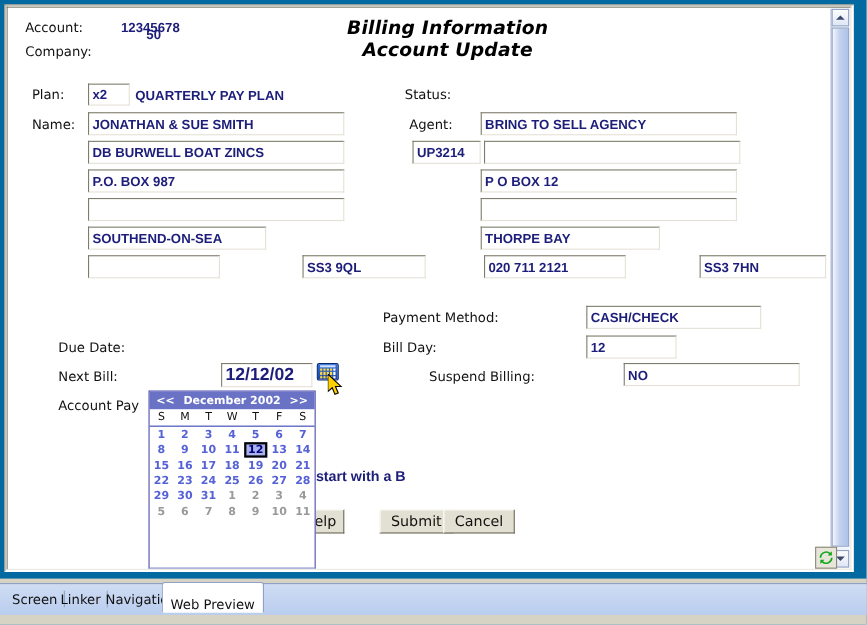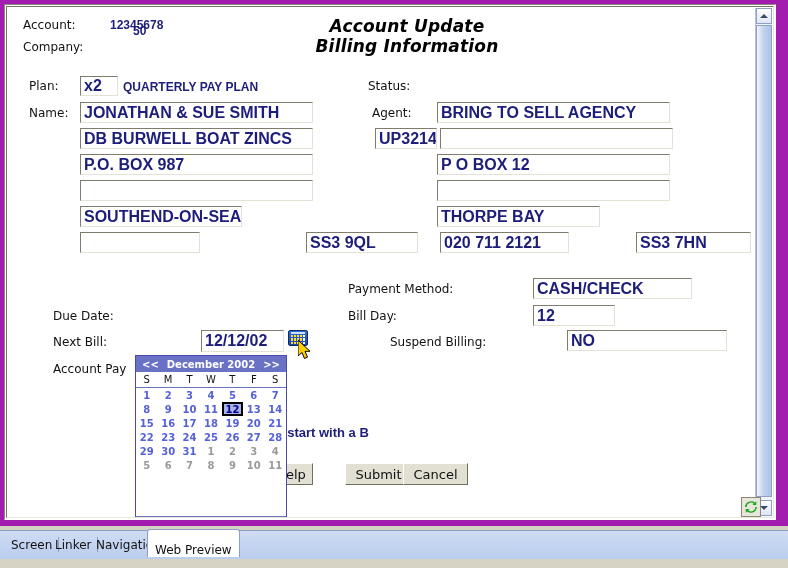--- a/index.html
+++ b/index.html
@@ -13,21 +13,21 @@
     font-family: "Liberation Sans", sans-serif;
     overflow: hidden;
     position: relative;
   }
 
   
   #app-window {
     position: absolute;
     left: 0; top: 0;
     width: 788px; height: 568px;
-    background: #a21caf;
+    background: #0369a1;
     box-sizing: border-box;
   }
 
   
   #preview-pane {
     position: absolute;
     left: 4px; top: 4px;
     width: 772px; height: 516px;
     box-sizing: border-box;
     border: 1px solid #8a8878;
@@ -118,21 +118,21 @@
     border-top: 1px solid #7e7c6c;
     border-left: 1px solid #7e7c6c;
     border-right: 1px solid #e4e2d6;
     border-bottom: 1px solid #e4e2d6;
     display: flex;
     align-items: center;
     padding-left: 3px;
     overflow: hidden;
   }
   .ibox span {
-    font-size: 16px;
+    font-size: 12px;
     font-weight: bold;
     color: #1d1d7a;
     white-space: nowrap;
     font-family: "Liberation Sans", sans-serif;
   }
 
   
   #heading {
     position: absolute;
     left: 230px; top: 9px;
@@ -321,22 +321,22 @@
     <div id="preview-inner">
 
       <div id="page-canvas">
 
         <div class="lbl abs" style="left:16px; top:11px;">Account:</div>
         <div class="val-blue abs" style="left:103px; top:11px;">12345678</div>
         <div class="lbl abs" style="left:16px; top:33px;">Company:</div>
         <div class="val-blue abs" style="left:103px; top:17px;margin-left:23px;">50</div>
 
         <div id="heading">
+          <div>Billing Information</div>
           <div>Account Update</div>
-          <div>Billing Information</div>
         </div>
 
         <div class="lbl abs" style="left:22px; top:72px;">Plan:</div>
         <div class="ibox" style="left:73px; top:69px; width:38px; height:20px;">
           <span>x2</span>
         </div>
         <div class="val-blue abs" style="left:116px; top:73px;">QUARTERLY PAY PLAN</div>
 
         <div class="lbl abs" style="left:22px; top:99px;">Name:</div>
         <div class="ibox" style="left:73px; top:121px; width:233px; height:21px;">
@@ -351,21 +351,21 @@
         </div>
         <div class="ibox" style="left:73px; top:173px; width:233px; height:21px;">
           <span></span>
         </div>
         <div class="ibox" style="left:73px; top:199px; width:162px; height:21px;">
           <span>SOUTHEND-ON-SEA</span>
         </div>
         <div class="ibox" style="left:73px; top:225px; width:120px; height:21px;">
           <span></span>
         </div>
-        <div class="ibox" style="left:268px; top:225px; width:112px; height:21px;margin-left:31px;">
+        <div class="ibox" style="left:268px; top:225px; width:112px; height:21px;">
           <span>SS3 9QL</span>
         </div>
 
         <div class="lbl abs" style="left:361px; top:72px;">Status:</div>
 
         <div class="lbl abs" style="left:365px; top:99px;">Agent:</div>
         <div class="ibox" style="left:430px; top:95px; width:233px; height:21px;">
           <span>BRING TO SELL AGENCY</span>
         </div>
 

